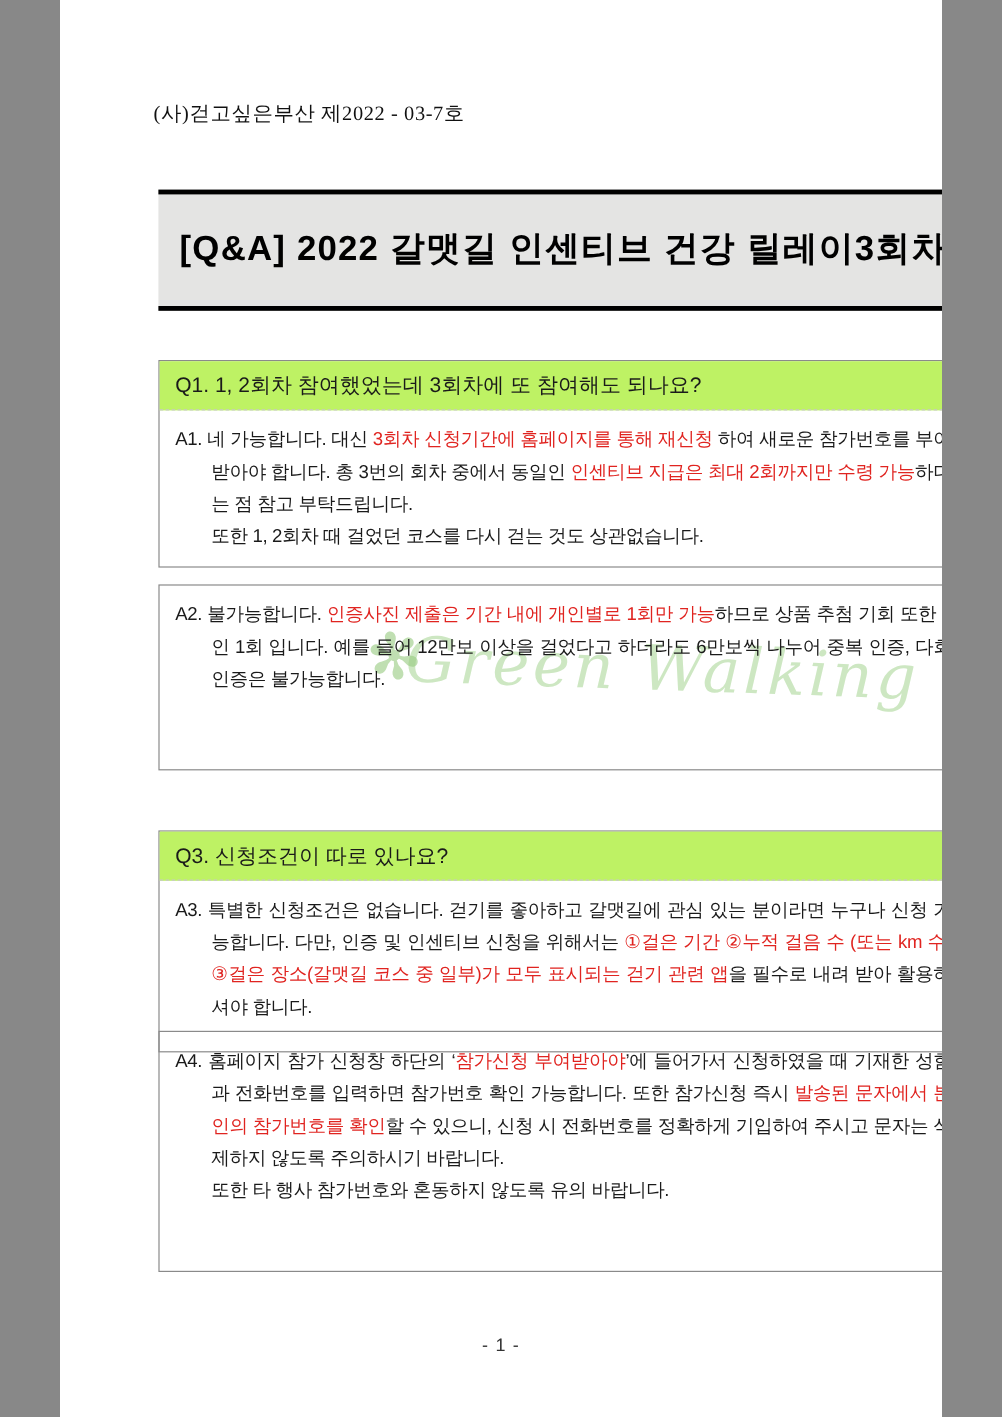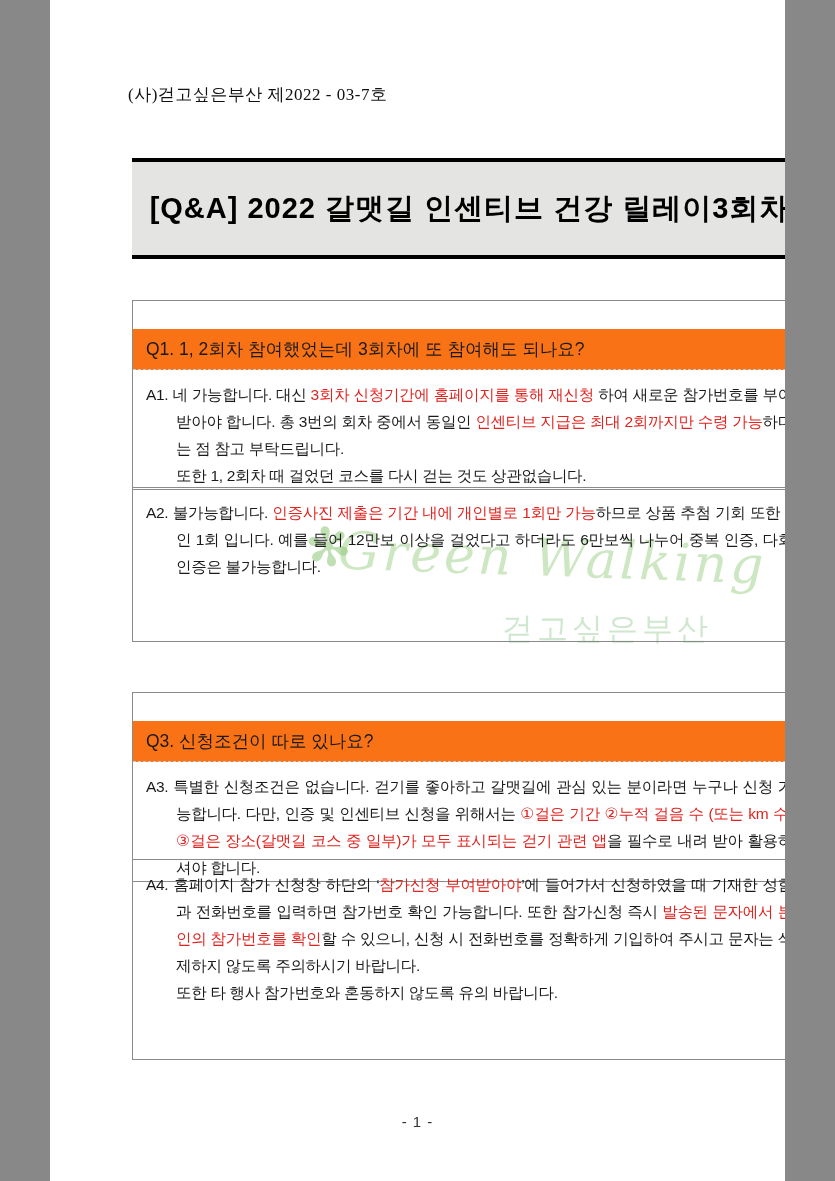--- a/index.html
+++ b/index.html
@@ -26,22 +26,22 @@
     position:absolute;left:288px;top:528px;font-family:"DejaVu Serif","Liberation Serif",serif;
     font-style:italic;font-size:52px;color:rgba(150,205,128,.48);letter-spacing:3px;transform:rotate(2deg);white-space:nowrap;
   }
   .wm-org{position:absolute;left:452px;top:608px;font-size:31px;color:rgba(178,216,178,.62);letter-spacing:4px;white-space:nowrap;}
   
   .qa-table{
     position:absolute;left:82px;width:675px;box-sizing:border-box;
     border:1px solid #8a8a8a;z-index:1;background:transparent;
   }
   .qa-q{
-    box-sizing:border-box;background:#f97316;border-bottom:1px dashed #c8c8c8;
-    display:flex;align-items:center;padding-left:13px;font-size:17.5px;color:#1a1a1a;margin-top:28px;
+    box-sizing:border-box;background:#bef264;border-bottom:1px dashed #c8c8c8;
+    display:flex;align-items:center;padding-left:13px;font-size:17.5px;color:#1a1a1a;
   }
   .qa-a{
     box-sizing:border-box;padding:11px 13px 0 13px;font-size:15.5px;line-height:27px;
     text-align:justify;letter-spacing:-0.3px;color:#1a1a1a;
   }
   .qa-a p{margin:0;padding-left:30px;text-indent:-30px;}
   .qa-a p.cont{text-indent:0;}
   .red{color:#e02420;}
   #qa1{top:300px;min-height:173px;} #qa1 .qa-q{height:41px;}
   #qa2{top:487px;min-height:155px;} #qa2 .qa-q{height:40px;}
@@ -56,21 +56,20 @@
 </head>
 <body>
 
 <div class="page">
 
   <div class="doc-number">(사)걷고싶은부산 제2022 - 03-7호</div>
 
   <div class="watermark">
     <span class="wm-mark">✻</span>
     <span class="wm-script">Green Walking</span>
-    <span class="wm-org">걷고싶은부산</span>
   </div>
 
   <div class="title-box">
     <div class="title-line">[Q&amp;A] 2022 갈맷길 인센티브 건강 릴레이</div>
     <div class="title-line">3회차</div>
   </div>
 
   <div class="qa-table" id="qa1">
     <div class="qa-q">Q1. 1, 2회차 참여했었는데 3회차에 또 참여해도 되나요?</div>
     <div class="qa-a">

